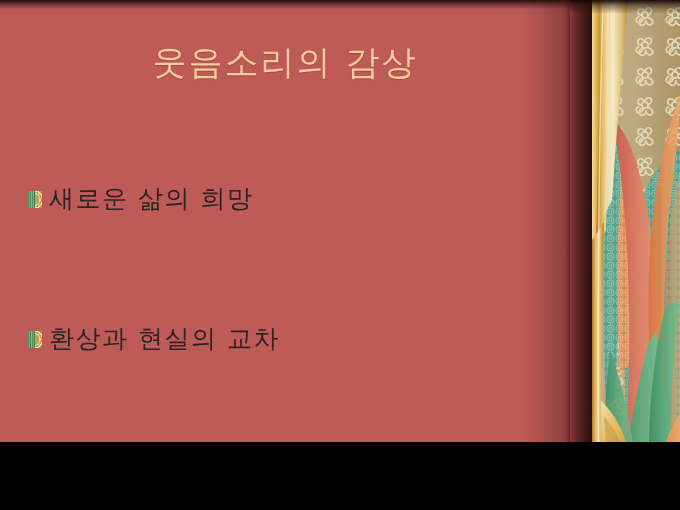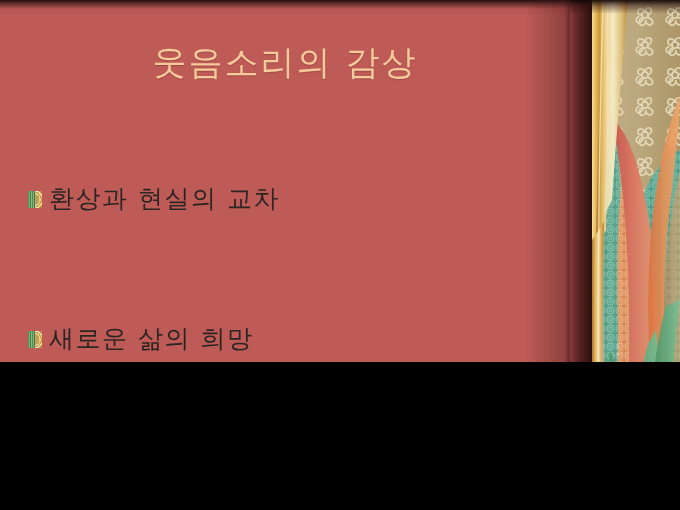--- a/index.html
+++ b/index.html
@@ -4,21 +4,21 @@
 <title>Slide</title>
 <style>
   html, body {
     margin: 0;
     padding: 0;
     background: #000;
   }
   #slide {
     position: relative;
     width: 680px;
-    height: 362px;
+    height: 442px;
     overflow: hidden;
     background: #a16207;
     font-family: "DejaVu Sans", sans-serif;
   }
 
   
   .content-area {
     position: absolute;
     left: 0; top: 0;
     width: 570px;
@@ -142,26 +142,26 @@
 <div id="slide">
 
   <div class="content-area"></div>
 
   <div class="slide-title">웃음소리의 감상</div>
 
   <div class="bullets">
 
     <div class="bullet-row">
       <span class="bullet-marker"></span>
-      <span class="bullet-text">환상과 현실의 교차</span>
+      <span class="bullet-text">새로운 삶의 희망</span>
     </div>
 
     <div class="bullet-row">
       <span class="bullet-marker"></span>
-      <span class="bullet-text">새로운 삶의 희망</span>
+      <span class="bullet-text">환상과 현실의 교차</span>
     </div>
 
   </div>
 
   <div class="deco-panel">
     <svg width="110" height="510" viewBox="0 0 110 510">
       <defs>
 
         <pattern id="flowerTile" x="0" y="0" width="30" height="30" patternUnits="userSpaceOnUse">
           <rect width="30" height="30" fill="none"></rect>

